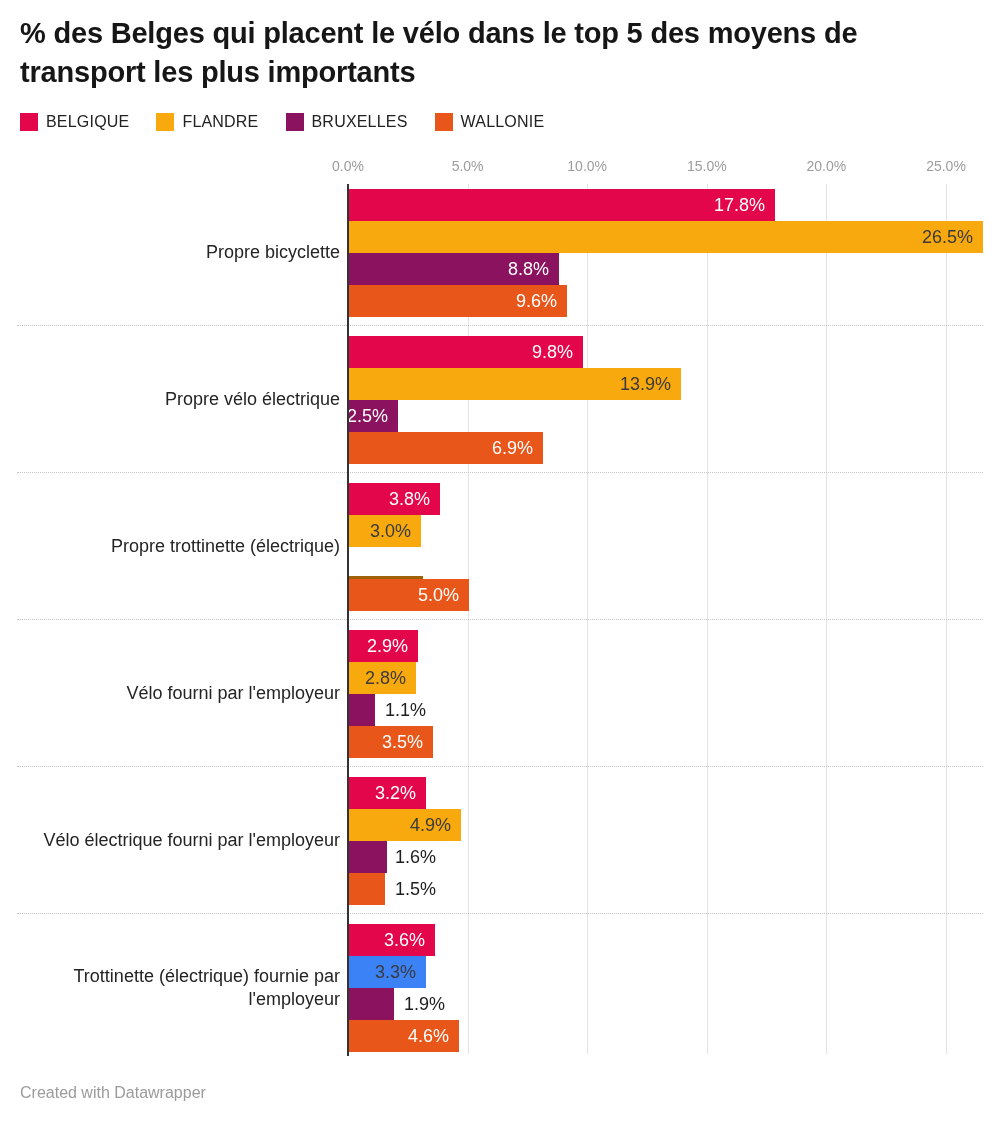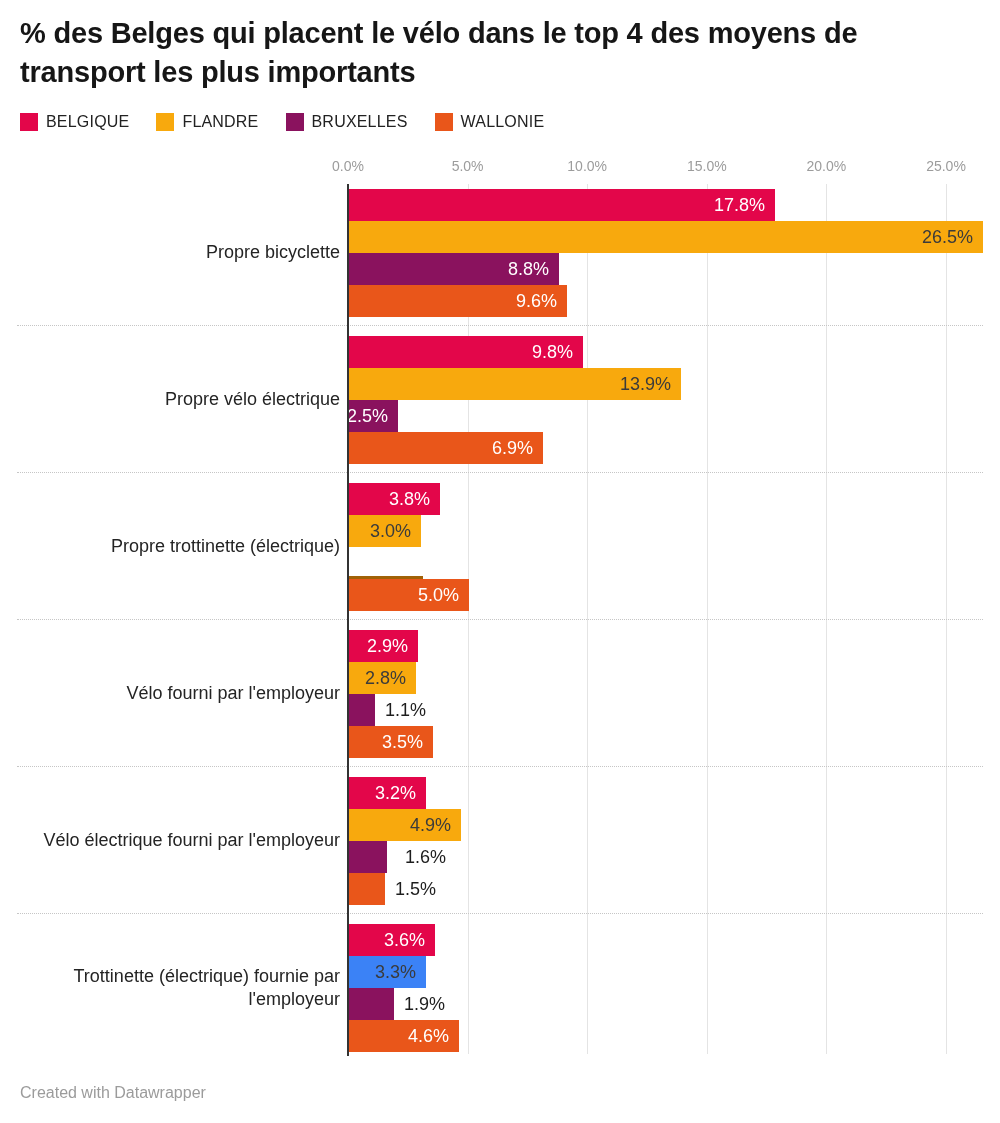--- a/index.html
+++ b/index.html
@@ -45,21 +45,21 @@
   }
   .footer {
     position: absolute; left: 20px; top: 1084px;
     font-size: 16px; color: #9b9b9b;
   }
 </style>
 </head>
 <body>
 
 <div class="canvas" id="canvas">
-  <h1 class="title">% des Belges qui placent le vélo dans le top 4 des moyens de transport les plus importants</h1>
+  <h1 class="title">% des Belges qui placent le vélo dans le top 5 des moyens de transport les plus importants</h1>
   <div class="legend" id="legend">
       <div class="legend-item">
         <span class="legend-swatch" style="background: rgb(227, 6, 74);"></span>
         <span class="legend-label">BELGIQUE</span>
       </div>
       <div class="legend-item">
         <span class="legend-swatch" style="background: rgb(248, 169, 13);"></span>
         <span class="legend-label">FLANDRE</span>
       </div>
       <div class="legend-item">
@@ -141,21 +141,21 @@
       <span class="bar-label-inside" style="color: rgb(255, 255, 255);">3.5%</span>
     </div>
     <div class="category-label" style="top: 841px;">Vélo électrique fourni par l'employeur</div>
     <div class="bar" style="left: 349px; top: 777px; width: 77px; background: rgb(227, 6, 74);">
       <span class="bar-label-inside" style="color: rgb(255, 255, 255);">3.2%</span>
     </div>
     <div class="bar" style="left: 349px; top: 809px; width: 112px; background: rgb(248, 169, 13);">
       <span class="bar-label-inside" style="color: rgb(59, 59, 59);">4.9%</span>
     </div>
     <div class="bar" style="left: 349px; top: 841px; width: 38px; background: rgb(138, 18, 94);"></div>
-    <div class="bar-label-outside" style="left: 405px; top: 841px;">1.6%</div>
+    <div class="bar-label-outside" style="left: 395px; top: 841px;">1.6%</div>
     <div class="bar" style="left: 349px; top: 873px; width: 36px; background: rgb(233, 86, 26);"></div>
     <div class="bar-label-outside" style="left: 395px; top: 873px;">1.5%</div>
     <div class="category-label" style="top: 988px;">Trottinette (électrique) fournie par l'employeur</div>
     <div class="bar" style="left: 349px; top: 924px; width: 86px; background: rgb(227, 6, 74);">
       <span class="bar-label-inside" style="color: rgb(255, 255, 255);">3.6%</span>
     </div>
     <div class="bar" style="left: 349px; top: 956px; width: 77px; background: #3b82f6;">
       <span class="bar-label-inside" style="color: rgb(59, 59, 59);">3.3%</span>
     </div>
     <div class="bar" style="left: 349px; top: 988px; width: 45px; background: rgb(138, 18, 94);"></div>

